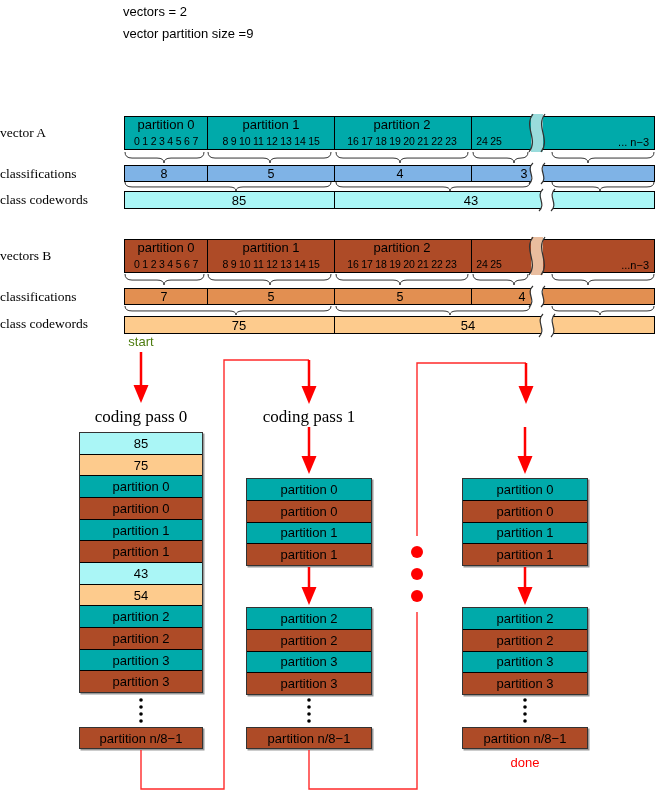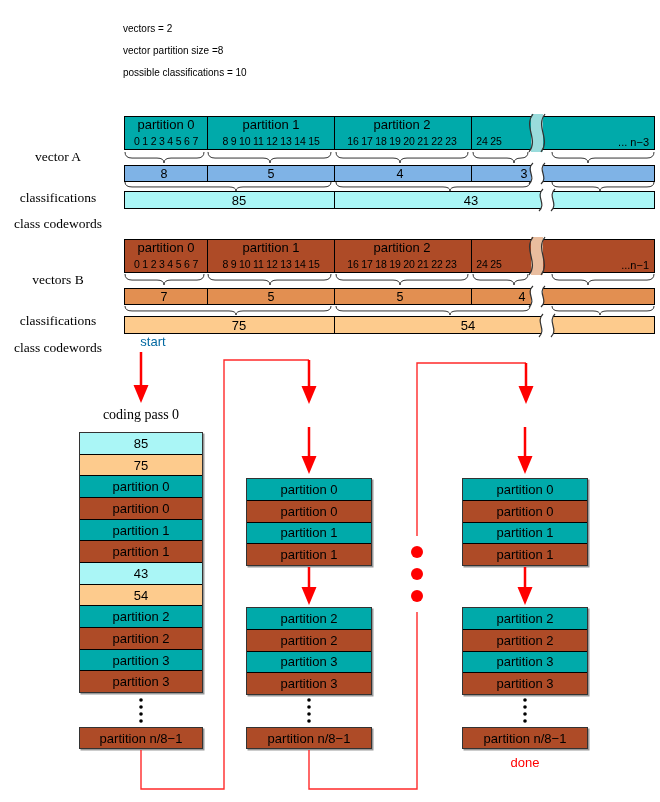--- a/index.html
+++ b/index.html
@@ -1,54 +1,53 @@
 <!DOCTYPE html>
 <html><head>
 <meta charset="utf-8">
 <style>
   html,body{margin:0;padding:0;background:#fff;}
   #canvas{position:relative;width:660px;height:802px;background:#fff;overflow:hidden;
           font-family:"Liberation Sans",sans-serif;color:#000;}
   
-  #header{position:absolute;left:123px;top:18px;font-size:10px;line-height:22px;}
+  #header{position:absolute;left:123px;top:1px;font-size:13px;line-height:22px;}
   
   .bar{position:absolute;left:124px;width:531px;border:1px solid #000;box-sizing:border-box;}
   .bar .vdiv{position:absolute;top:-1px;bottom:-1px;width:1px;background:#000;}
   .ctr{position:absolute;transform:translateX(-50%);white-space:nowrap;}
   .plabel{font-size:13px;top:0;line-height:16px;}
   .idx{font-size:10.5px;top:16px;line-height:16px;letter-spacing:-0.2px;}
   .clsval{font-size:12.5px;top:0;line-height:16px;}
   .cwval{font-size:13px;top:0;line-height:17px;}
   .tailtxt{position:absolute;right:5px;bottom:1px;font-size:11px;}
   
-  .rowlabel{position:absolute;left:0;width:116px;text-align:center;
-            font-family:"Liberation Serif",serif;font-size:13.5px;line-height:16px;margin-top:24px;}
+  .rowlabel{position:absolute;left:0;width:116px;text-align:left;
+            font-family:"Liberation Serif",serif;font-size:13.5px;line-height:16px;}
   
   .passlabel{position:absolute;width:150px;text-align:center;
-             font-family:"Liberation Serif",serif;font-size:14px;}
+             font-family:"Liberation Serif",serif;font-size:17px;}
   .col{position:absolute;border:1.5px solid #333;box-sizing:border-box;
        display:flex;flex-direction:column;box-shadow:1.5px 1.5px 0 #999;background:#fff;}
   .col .cell{flex:1;border-bottom:1px solid #000;display:flex;align-items:center;
              justify-content:center;font-size:13px;}
   .col .cell:last-child{border-bottom:none;}
   .tailcell{position:absolute;height:22px;border:1.5px solid #333;box-sizing:border-box;
             box-shadow:1.5px 1.5px 0 #999;display:flex;align-items:center;justify-content:center;
             font-size:13px;}
   .redtxt{position:absolute;width:70px;text-align:center;font-size:13px;}
   #overlay{position:absolute;left:0;top:0;pointer-events:none;z-index:5;}
 </style>
 </head>
 <body>
 
 <div id="canvas">
 
   <div id="header">
     <div>vectors = 2</div>
-    <div>vector partition size =8</div>
-    <div>possible classifications = 10</div>
+    <div>vector partition size =9</div>
   </div>
 
   <div class="rowlabel" style="top:125px">vector A</div>
   <div class="rowlabel" style="top:166px">classifications</div>
   <div class="rowlabel" style="top:192px">class codewords</div>
   <div class="rowlabel" style="top:248px">vectors B</div>
   <div class="rowlabel" style="top:289px">classifications</div>
   <div class="rowlabel" style="top:316px">class codewords</div>
 
   <div class="bar" style="top: 116px; height: 34px; background-color: rgb(0, 170, 170);">
@@ -85,43 +84,44 @@
     <div class="vdiv" style="left:82px"></div>
     <div class="vdiv" style="left:209px"></div>
     <div class="vdiv" style="left:346px"></div>
     <span class="ctr plabel" style="left:41px">partition 0</span>
     <span class="ctr plabel" style="left:146px">partition 1</span>
     <span class="ctr plabel" style="left:277px">partition 2</span>
     <span class="ctr idx" style="left:41px">0 1 2 3 4 5 6 7</span>
     <span class="ctr idx" style="left:146px">8 9 10 11 12 13 14 15</span>
     <span class="ctr idx" style="left:277px">16 17 18 19 20 21 22 23</span>
     <span class="ctr idx" style="left:364px">24 25</span>
-    <span class="tailtxt">...n−1</span>
+    <span class="tailtxt">...n−3</span>
   </div>
 
   <div class="bar" style="top: 288px; height: 17px; background-color: rgb(226, 143, 81);">
     <div class="vdiv" style="left:82px"></div>
     <div class="vdiv" style="left:209px"></div>
     <div class="vdiv" style="left:346px"></div>
     <span class="ctr clsval" style="left:39px">7</span>
     <span class="ctr clsval" style="left:146px">5</span>
     <span class="ctr clsval" style="left:275px">5</span>
     <span class="ctr clsval" style="left:397px">4</span>
   </div>
 
   <div class="bar" style="top: 316px; height: 18px; background-color: rgb(253, 203, 141);">
     <div class="vdiv" style="left:209px"></div>
     <span class="ctr cwval" style="left:114px">75</span>
     <span class="ctr cwval" style="left:343px">54</span>
   </div>
 
-  <div class="redtxt" style="left: 118px; top: 334px; color: #0369a1;">start</div>
+  <div class="redtxt" style="left: 106px; top: 334px; color: #4d7c0f;">start</div>
   <div class="redtxt" style="left: 490px; top: 755px; color: rgb(255, 0, 0);">done</div>
 
   <div class="passlabel" style="left:66px;top:407px">coding pass 0</div>
+  <div class="passlabel" style="left:234px;top:407px">coding pass 1</div>
 
   <div class="col" style="left:79px;top:432px;width:124px;height:261px">
     <div class="cell" style="background-color: rgb(170, 246, 246);">85</div>
     <div class="cell" style="background-color: rgb(253, 203, 141);">75</div>
     <div class="cell" style="background-color: rgb(0, 170, 170);">partition 0</div>
     <div class="cell" style="background-color: rgb(174, 75, 39);">partition 0</div>
     <div class="cell" style="background-color: rgb(0, 170, 170);">partition 1</div>
     <div class="cell" style="background-color: rgb(174, 75, 39);">partition 1</div>
     <div class="cell" style="background-color: rgb(170, 246, 246);">43</div>
     <div class="cell" style="background-color: rgb(253, 203, 141);">54</div>

